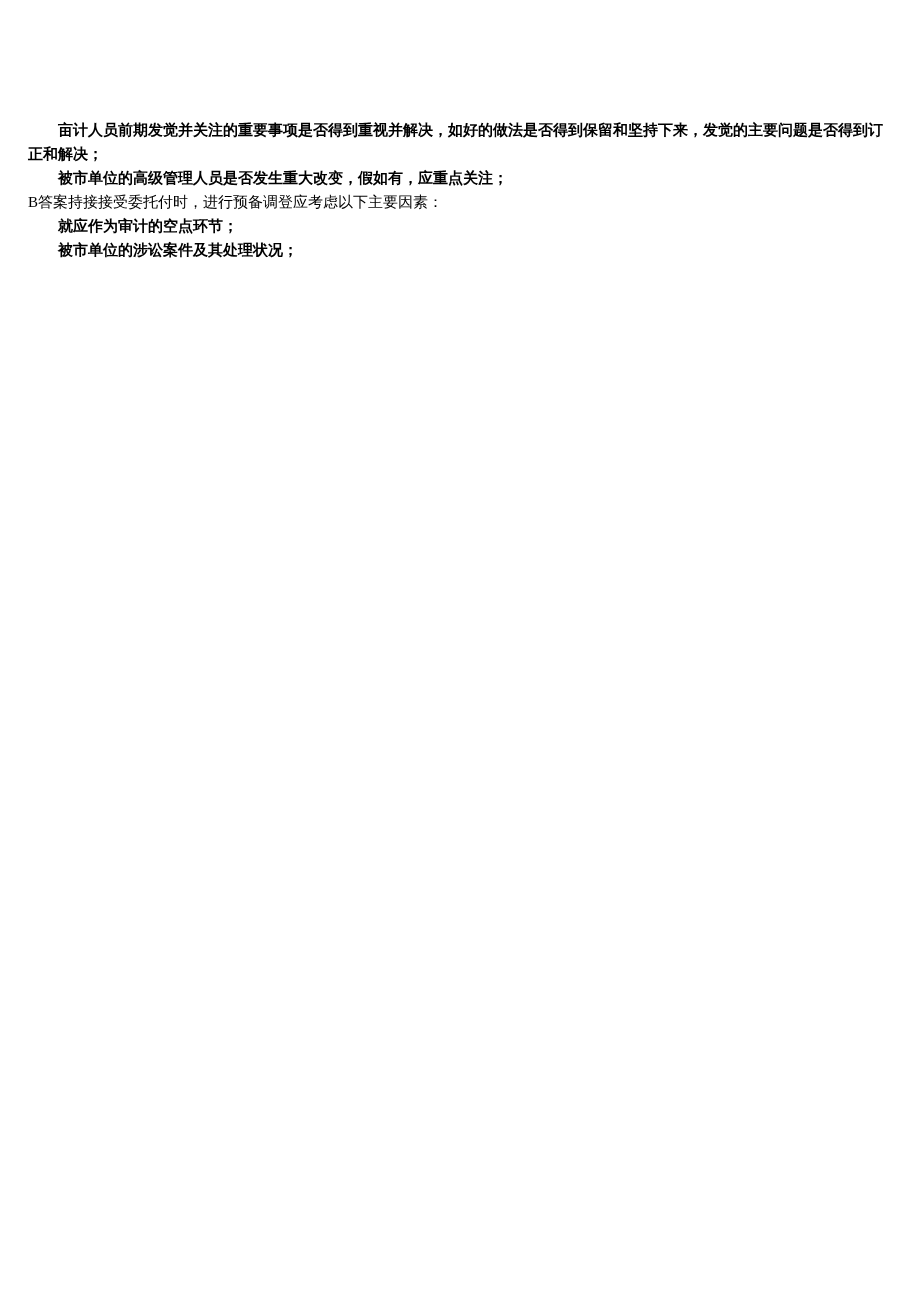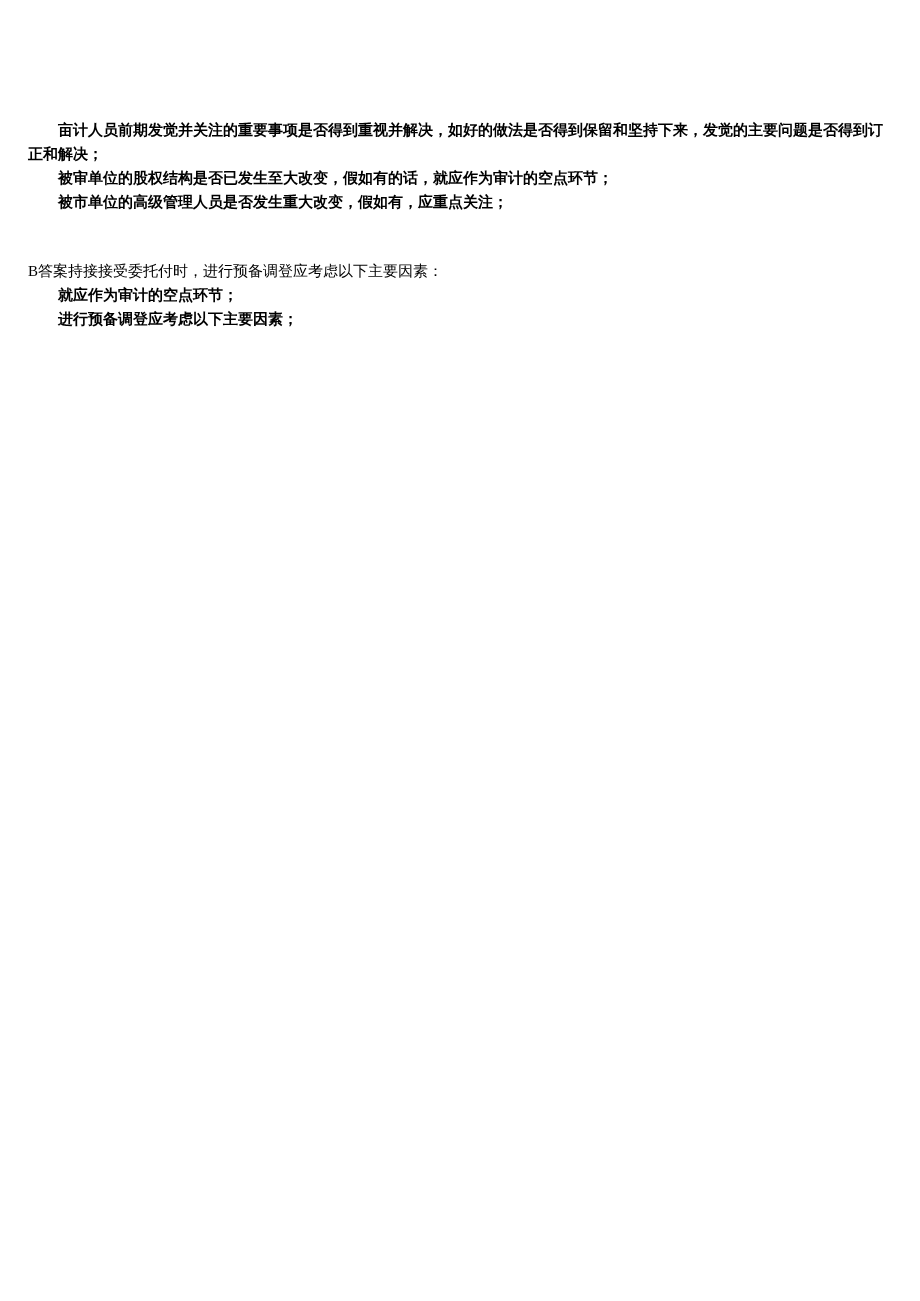--- a/index.html
+++ b/index.html
@@ -16,29 +16,27 @@
       line-height: 1.6;
       color: #000000;
       padding: 118px 28px 0 28px;
     }
     .indented {
       text-indent: 2em;
       font-weight: bold;
     }
     .no-indent {
       text-indent: 0;
-      margin-top: 45px;
     }
     p {
       margin: 0;
     }
   </style>
 </head>
 <body>
 
 <div>
   <p class="indented"><span>亩计人员前期发觉并关注的重要事项是否得到重视并解决，如好的做法是否得到保留和坚持下来，发觉的主要问题是否得到订正和解决；</span></p>
-  <p class="indented"><span>被审单位的股权结构是否已发生至大改变，假如有的话，就应作为审计的空点环节；</span></p>
   <p class="indented"><span>被市单位的高级管理人员是否发生重大改变，假如有，应重点关注；</span></p>
   <p class="no-indent"><span>B答案持接接受委托付时，进行预备调登应考虑以下主要因素：</span></p>
   <p class="indented"><span>就应作为审计的空点环节；</span></p>
-  <p class="indented"><span>进行预备调登应考虑以下主要因素；</span></p>
+  <p class="indented"><span>被市单位的涉讼案件及其处理状况；</span></p>
 </div>
 
 </body></html>

